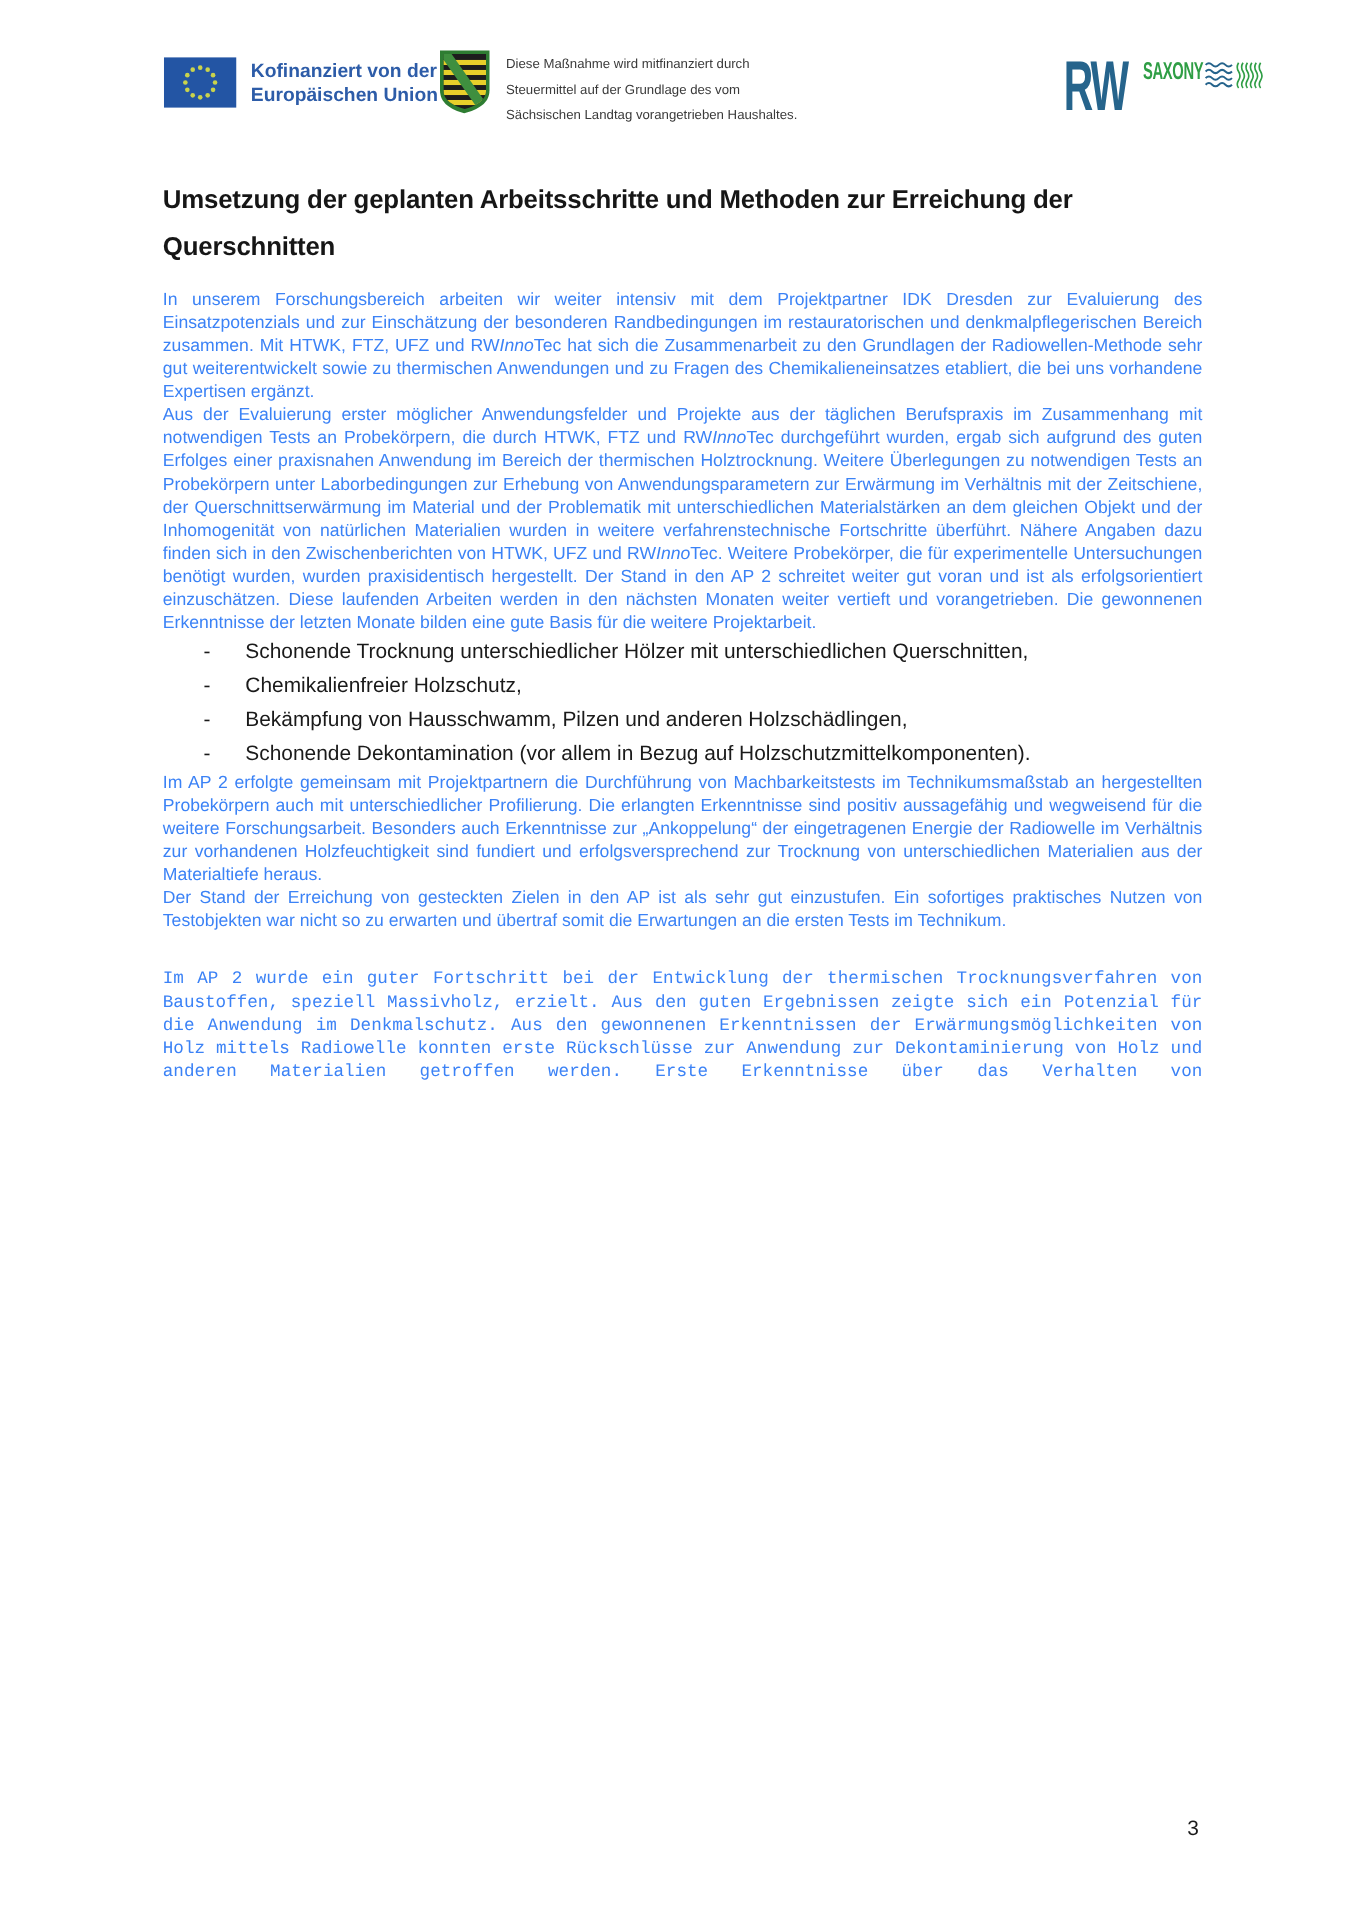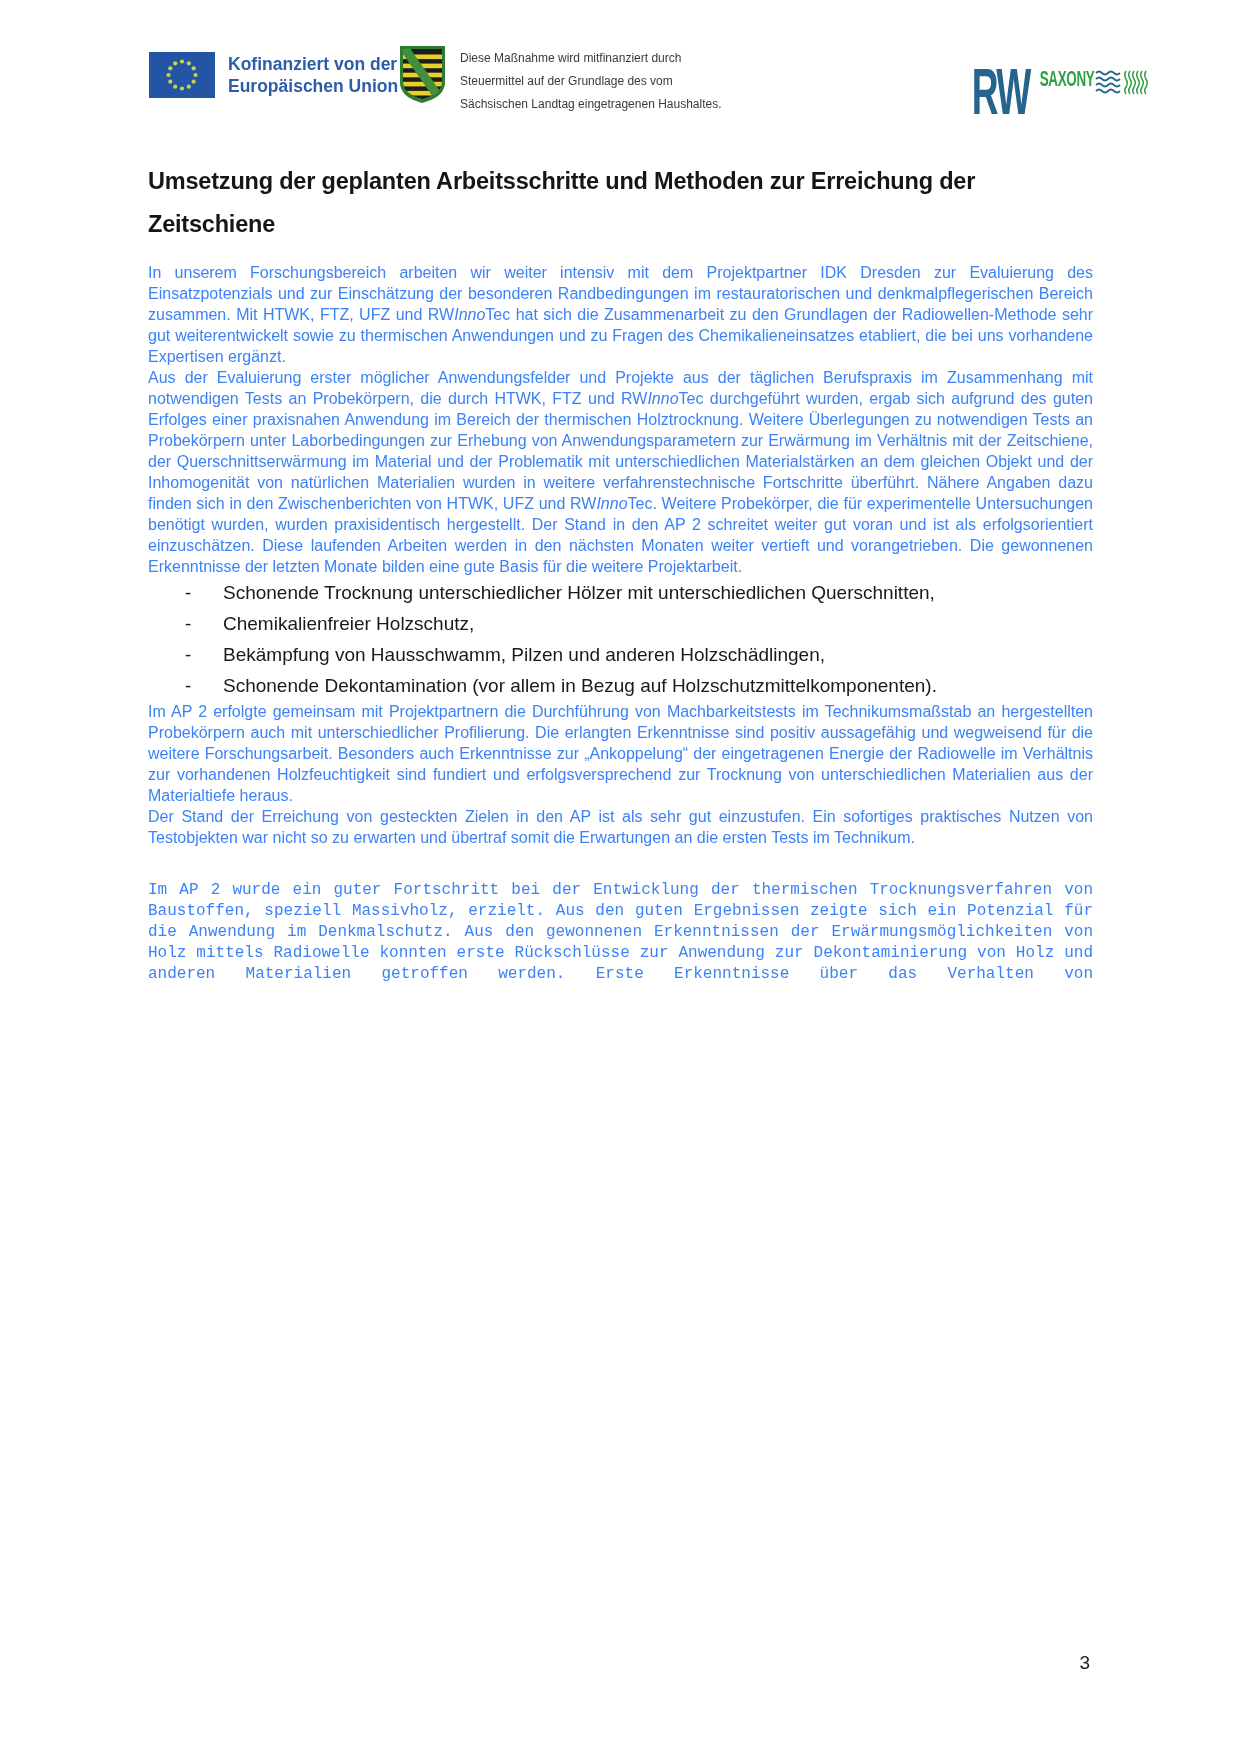--- a/index.html
+++ b/index.html
@@ -15,21 +15,21 @@
 
   
   .eu-group { position: absolute; left: 149px; top: 52px; display: flex; align-items: flex-start; }
   .eu-flag { width: 66px; height: 46px; display: block; }
   .eu-label { margin-left: 13px; padding-top: 1px; font-weight: bold; font-size: 17.5px; line-height: 22px; color: #2d5ca8; }
 
   .sax-group { position: absolute; left: 399px; top: 45px; display: flex; align-items: flex-start; }
   .sax-shield { width: 47px; height: 59px; display: block; }
   .sax-label { margin-left: 14px; padding-top: 2px; font-size: 12px; line-height: 23px; color: #3a3a3a; }
 
-  .rw-group { position: absolute; left: 967px; top: 68px; display: flex; align-items: flex-start; text-align: center; }
+  .rw-group { position: absolute; left: 967px; top: 54px; display: flex; align-items: flex-start; }
   .rw-mark-outer { width: 69px; height: 50px; overflow: visible; }
   .rw-mark-inner {
     display: inline-block; width: 116px; transform: scaleX(0.58); transform-origin: left top;
     font-weight: bold; font-size: 64px; line-height: 48px; letter-spacing: -3px; color: #26648c; white-space: nowrap;
   }
   .rw-right { display: flex; flex-direction: row; margin-left: 3px; }
   .rw-saxony-outer { width: 56px; height: 22px; overflow: visible; }
   .rw-saxony-inner {
     display: inline-block; width: 92px; transform: scaleX(0.61); transform-origin: left top;
     font-weight: bold; font-size: 22px; line-height: 22px; letter-spacing: -0.5px; color: #2f9e45; white-space: nowrap;
@@ -95,21 +95,21 @@
         <rect x="4" y="18.6" width="39" height="4.6" fill="#e8cf2a"></rect>
         <rect x="4" y="27.7" width="39" height="4.6" fill="#e8cf2a"></rect>
         <rect x="4" y="36.8" width="39" height="4.6" fill="#e8cf2a"></rect>
         <rect x="4" y="45.9" width="39" height="4.6" fill="#e8cf2a"></rect>
         <rect x="19" y="-6" width="9" height="72" fill="#3f8f3f" transform="rotate(-35 23.5 29)"></rect>
       </g>
     </svg>
     <div class="sax-label">
       <div>Diese Maßnahme wird mitfinanziert durch</div>
       <div>Steuermittel auf der Grundlage des vom</div>
-      <div>Sächsischen Landtag eingetragenen Haushaltes.</div>
+      <div>Sächsischen Landtag vorangetrieben Haushaltes.</div>
     </div>
   </div>
 
   <div class="rw-group">
     <div class="rw-mark-outer">
       <span class="rw-mark-inner">RW</span>
     </div>
     <div class="rw-right">
       <div class="rw-saxony-outer">
         <span class="rw-saxony-inner">SAXONY</span>
@@ -129,21 +129,21 @@
           <path d="M47,1 q-2.5,4 0,8 t0,8 t0,7"></path>
           <path d="M51,1 q-2.5,4 0,8 t0,8 t0,7"></path>
         </g>
       </svg>
     </div>
   </div>
 
   <div class="content">
     <div class="doc-title">
       <div>Umsetzung der geplanten Arbeitsschritte und Methoden zur Erreichung der</div>
-      <div>Zeitschiene</div>
+      <div>Querschnitten</div>
     </div>
     <div>
         <div class="para"><span>In unserem Forschungsbereich arbeiten wir weiter intensiv mit dem Projektpartner IDK Dresden zur Evaluierung des Einsatzpotenzials und zur Einschätzung der besonderen Randbedingungen im restauratorischen und denkmalpflegerischen Bereich zusammen. Mit HTWK, FTZ, UFZ und RW</span><span class="it">Inno</span><span>Tec hat sich die Zusammenarbeit zu den Grundlagen der Radiowellen-Methode sehr gut weiterentwickelt sowie zu thermischen Anwendungen und zu Fragen des Chemikalieneinsatzes etabliert, die bei uns vorhandene Expertisen ergänzt.</span></div>
         <div class="para"><span>Aus der Evaluierung erster möglicher Anwendungsfelder und Projekte aus der täglichen Berufspraxis im Zusammenhang mit notwendigen Tests an Probekörpern, die durch HTWK, FTZ und RW</span><span class="it">Inno</span><span>Tec durchgeführt wurden, ergab sich aufgrund des guten Erfolges einer praxisnahen Anwendung im Bereich der thermischen Holztrocknung. Weitere Überlegungen zu notwendigen Tests an Probekörpern unter Laborbedingungen zur Erhebung von Anwendungsparametern zur Erwärmung im Verhältnis mit der Zeitschiene, der Querschnittserwärmung im Material und der Problematik mit unterschiedlichen Materialstärken an dem gleichen Objekt und der Inhomogenität von natürlichen Materialien wurden in weitere verfahrenstechnische Fortschritte überführt. Nähere Angaben dazu finden sich in den Zwischenberichten von HTWK, UFZ und RW</span><span class="it">Inno</span><span>Tec. Weitere Probekörper, die für experimentelle Untersuchungen benötigt wurden, wurden praxisidentisch hergestellt. Der Stand in den AP 2 schreitet weiter gut voran und ist als erfolgsorientiert einzuschätzen. Diese laufenden Arbeiten werden in den nächsten Monaten weiter vertieft und vorangetrieben. Die gewonnenen Erkenntnisse der letzten Monate bilden eine gute Basis für die weitere Projektarbeit.</span></div>
         <div>
           <div class="list-item"><span class="dash">-</span><span>Schonende Trocknung unterschiedlicher Hölzer mit unterschiedlichen Querschnitten,</span></div>
           <div class="list-item"><span class="dash">-</span><span>Chemikalienfreier Holzschutz,</span></div>
           <div class="list-item"><span class="dash">-</span><span>Bekämpfung von Hausschwamm, Pilzen und anderen Holzschädlingen,</span></div>
           <div class="list-item"><span class="dash">-</span><span>Schonende Dekontamination (vor allem in Bezug auf Holzschutzmittelkomponenten).</span></div>
         </div>

